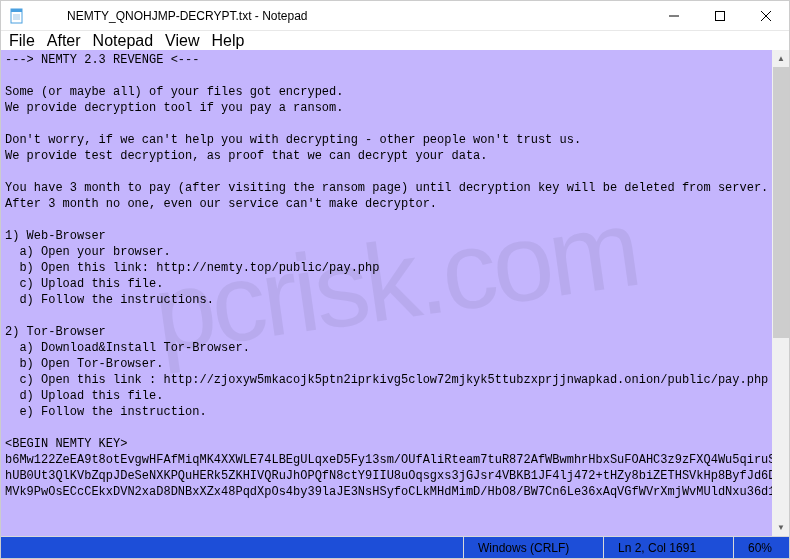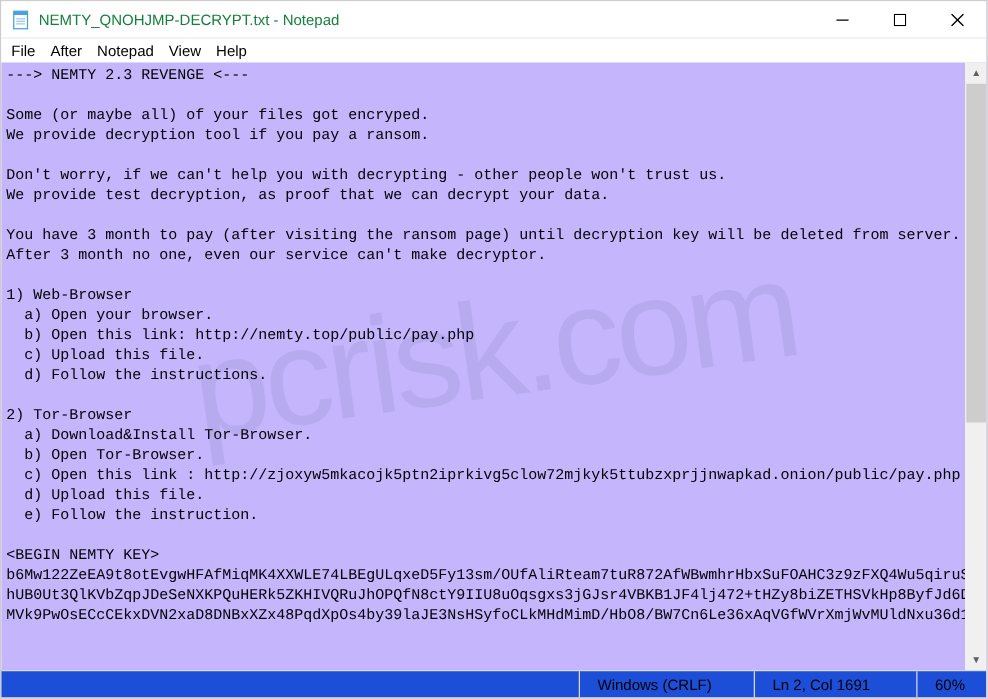--- a/index.html
+++ b/index.html
@@ -18,34 +18,34 @@
     align-items: center;
     background: #fff;
     border-bottom: 1px solid #e8e8e8;
     font-size: 12px;
   }
   .titlebar .app-icon {
     width: 16px; height: 16px;
     margin: 0 6px 0 8px;
     display: inline-flex; align-items:center; justify-content:center;
   }
-  .titlebar .title { flex: 0 0 auto; color: #15803d; }
+  .titlebar .title { flex: 0 0 auto; color: #000000; margin-left: 36px; }
   .titlebar .spacer { flex: 1 1 auto; }
   .win-controls { display: flex; height: 100%; }
   .win-btn {
     width: 46px; height: 100%;
     display: flex; align-items: center; justify-content: center;
     color: #000; font-family: "Segoe UI Symbol", sans-serif;
     font-size: 10px;
   }
   .menubar {
     height: 19px;
     display: flex;
     align-items: center;
-    font-size: 12px;
+    font-size: 16px;
     padding: 0 2px;
     background: #fff;
   }
   .menubar .menu-item {
     padding: 1px 6px;
     color: #000;
   }
   .editor {
     position: absolute;
     top: 49px;

